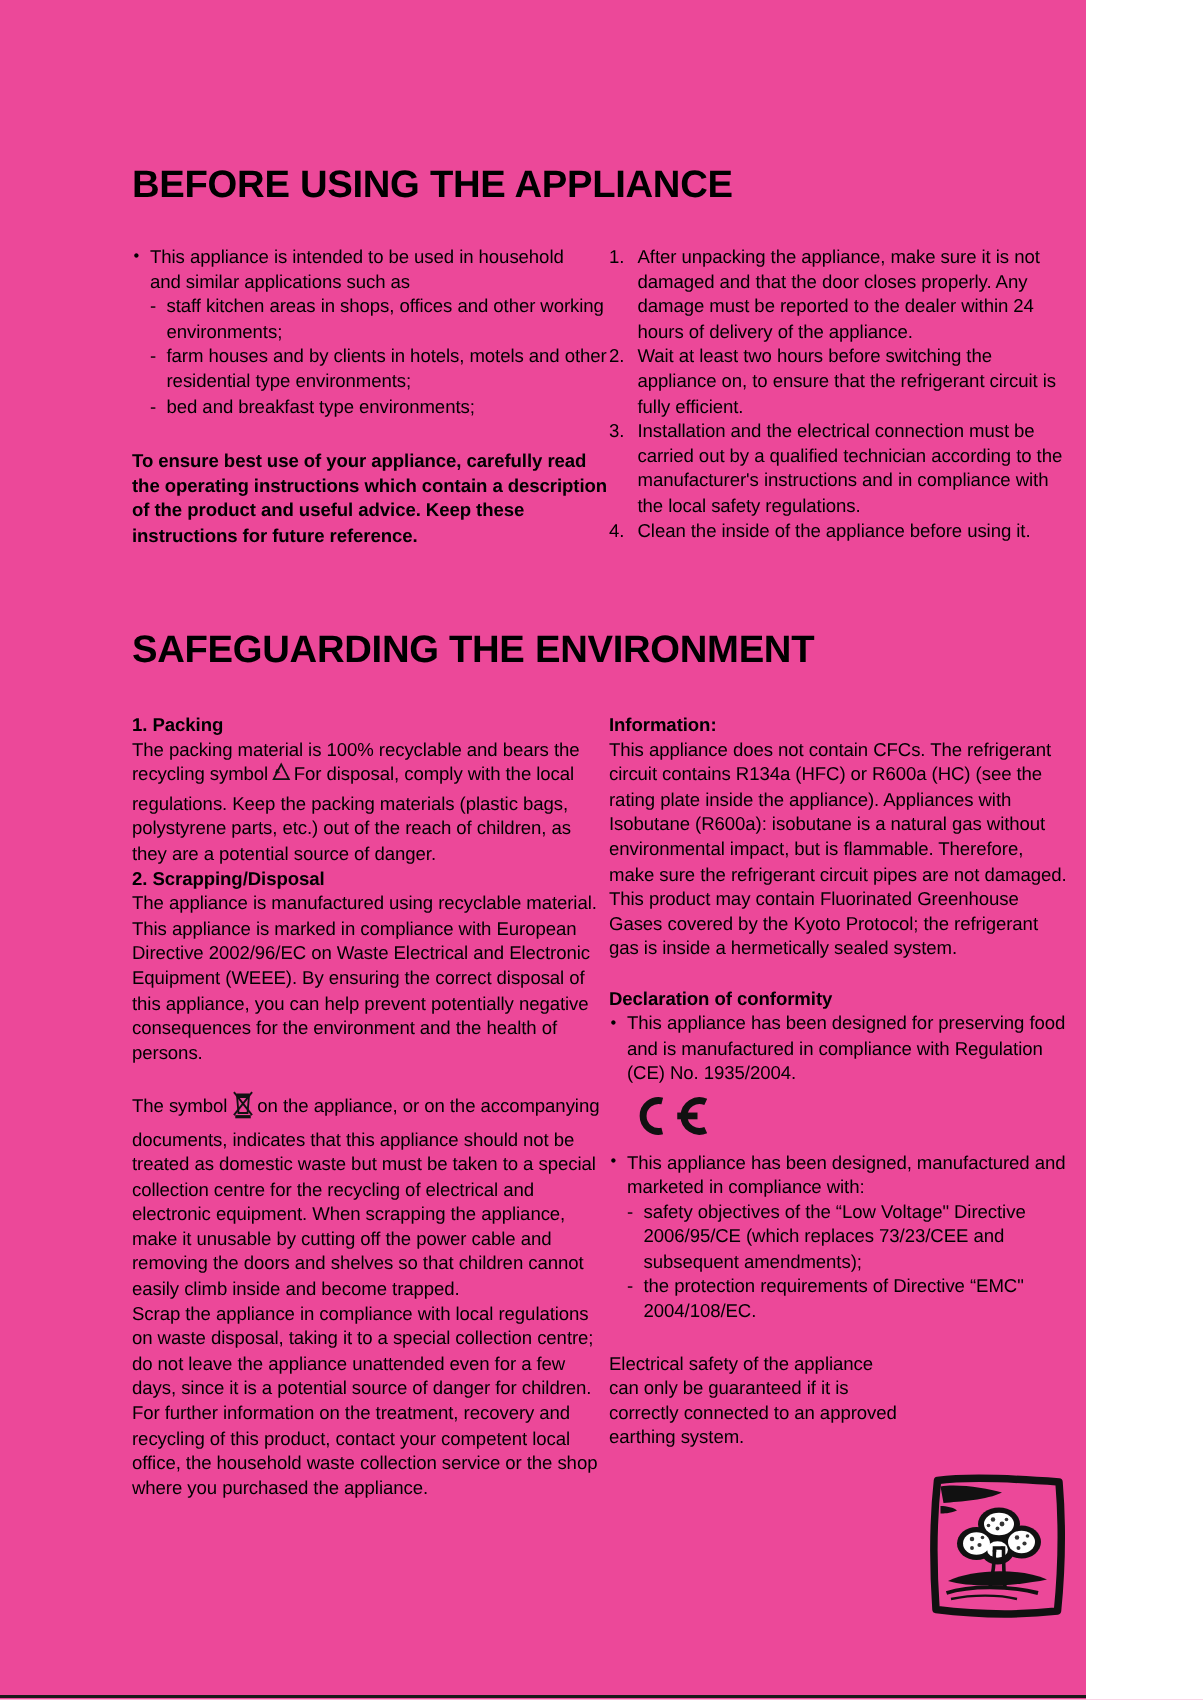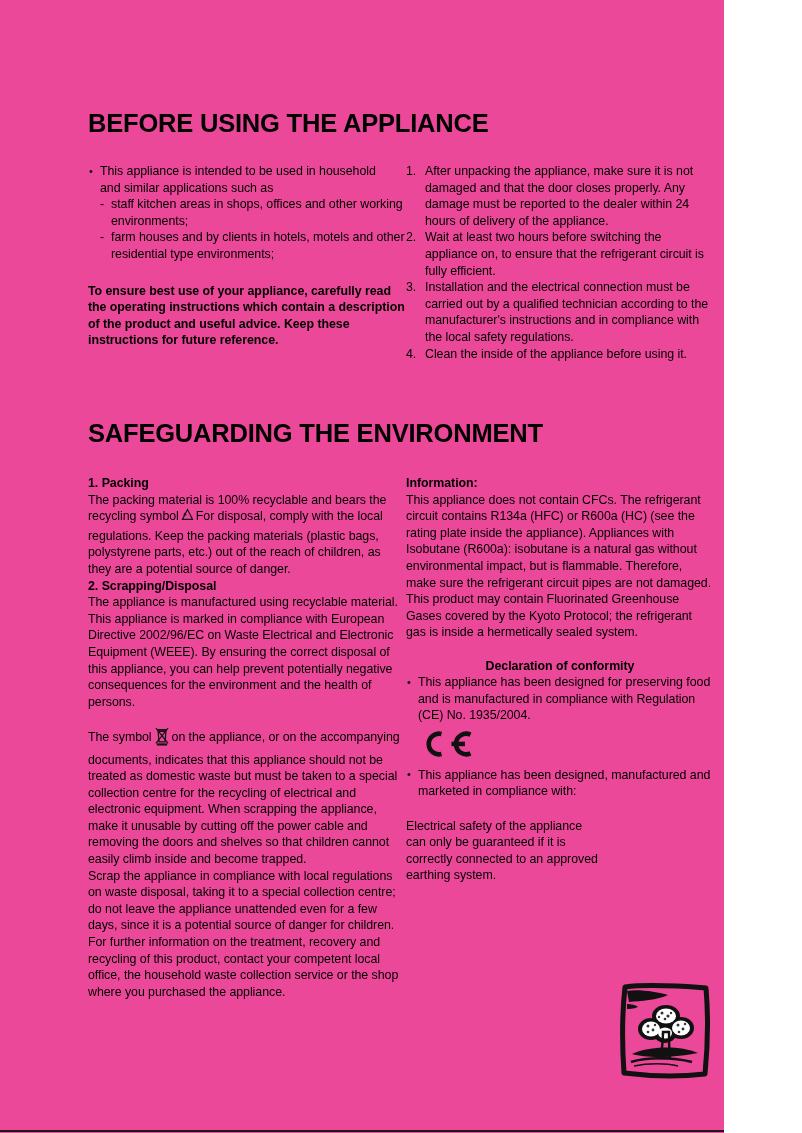--- a/index.html
+++ b/index.html
@@ -173,20 +173,21 @@
     <div class="cols" id="sec1">
 
       <div class="col-left body-text">
         <ul class="bullets">
           <li>
             <span>This appliance is intended to be used in household</span><br>
             <span>and similar applications such as</span>
             <ul class="sub indent-1">
               <li>staff kitchen areas in shops, offices and other working environments;</li>
               <li>farm houses and by clients in hotels, motels and other residential type environments;</li>
+              <li>bed and breakfast type environments;</li>
             </ul>
           </li>
         </ul>
         <p class="para gap-before bold" style="margin-top:20px;">To ensure best use of your appliance, carefully read the operating instructions which contain a description of the product and useful advice. Keep these instructions for future reference.</p>
       </div>
 
       <div class="col-right body-text">
         <ol class="numbered">
           <li>
             <span class="num">1.</span>
@@ -243,37 +244,41 @@
 
       <div class="col-right body-text">
 
         <p class="para bold">Information:</p>
 
         <p class="para">This appliance does not contain CFCs. The refrigerant circuit contains R134a (HFC) or R600a (HC) (see the rating plate inside the appliance). Appliances with Isobutane (R600a): isobutane is a natural gas without environmental impact, but is flammable. Therefore, make sure the refrigerant circuit pipes are not damaged.</p>
 
         <p class="para">This product may contain Fluorinated Greenhouse Gases covered by the Kyoto Protocol; the refrigerant gas is inside a hermetically sealed system.</p>
 
 
-        <p class="para bold" style="margin-top:16.6px;text-align:center;">Declaration of conformity</p>
+        <p class="para bold" style="margin-top:16.6px;">Declaration of conformity</p>
 
         <ul class="bullets">
           <li>This appliance has been designed for preserving food and is manufactured in compliance with Regulation (CE) No. 1935/2004.</li>
         </ul>
 
         <div class="ce-mark">
           <svg width="56" height="28" viewBox="0 0 56 28">
             <path d="M21.5 4.0 A 10.3 10.3 0 1 0 21.5 24.0" fill="none" stroke="#111" stroke-width="4.6" stroke-linecap="butt"></path>
             <path d="M50.5 4.6 A 10.3 10.3 0 1 0 50.5 23.4" fill="none" stroke="#111" stroke-width="4.6" stroke-linecap="butt"></path>
             <rect x="31.5" y="11.7" width="13.5" height="4.5" fill="#111"></rect>
           </svg>
         </div>
 
         <ul class="bullets">
           <li>
             <span>This appliance has been designed, manufactured and marketed in compliance with:</span>
+            <ul class="sub indent-1">
+              <li>safety objectives of the “Low Voltage" Directive 2006/95/CE (which replaces 73/23/CEE and subsequent amendments);</li>
+              <li>the protection requirements of Directive “EMC" 2004/108/EC.</li>
+            </ul>
           </li>
         </ul>
 
         <p class="para" style="margin-top:18px; width:192px;">Electrical safety of the appliance can only be guaranteed if it is correctly connected to an approved earthing system.</p>
       </div>
 
     </div>
 
     <div class="tree-figure">
       <svg width="96" height="100" viewBox="0 0 96 100">

